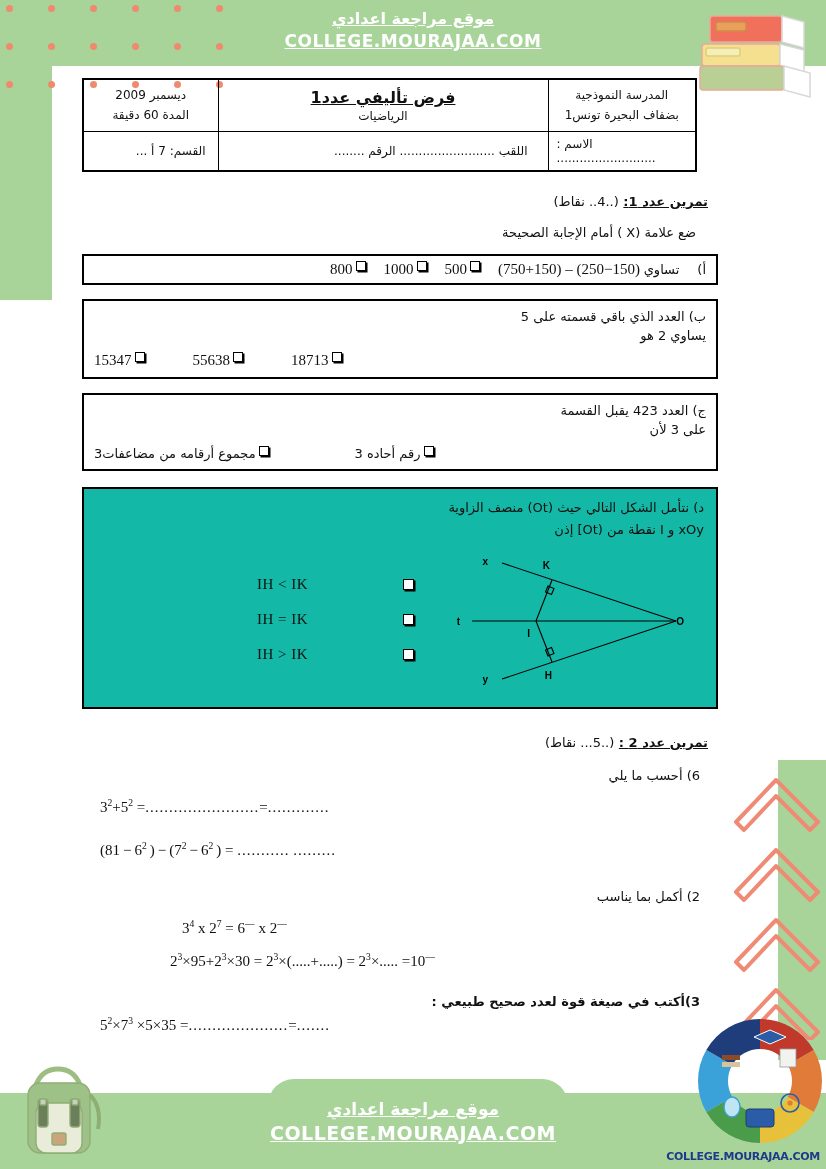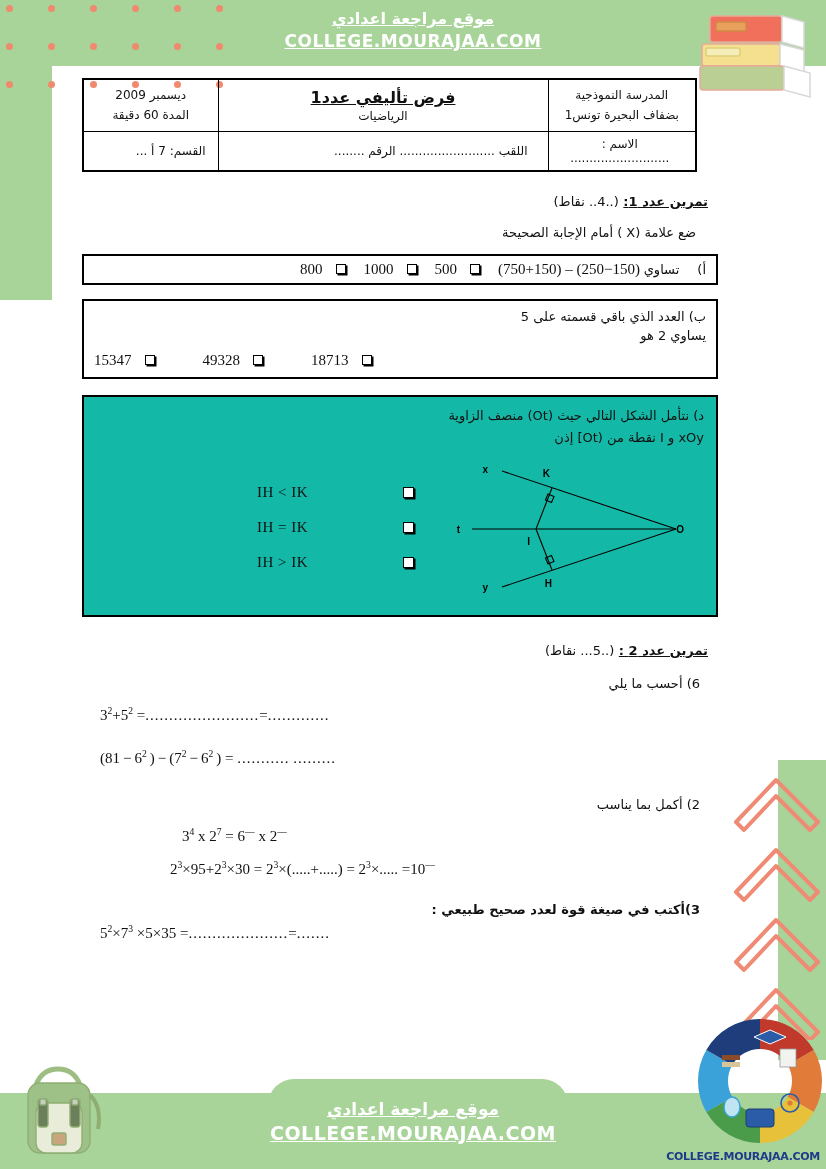--- a/index.html
+++ b/index.html
@@ -187,21 +187,21 @@
     font-weight: bold;
     text-decoration: underline;
     display: block;
   }
   .exam-sub {
     font-size: 12px;
     display: block;
     margin-top: 2px;
   }
   .row2 td { height: 30px; font-size: 12px; }
-  .row2 .c-name  { text-align: center; padding-right: 12px; }
+  .row2 .c-name  { text-align: left; padding-right: 12px; }
   .row2 .c-nick  { text-align: right; padding-right: 20px; }
   .row2 .c-class { text-align: right; padding-right: 12px; }
 
   
   .ex-heading {
     direction: rtl;
     text-align: right;
     font-size: 13px;
     font-weight: bold;
     margin: 22px 22px 0 0;
@@ -228,22 +228,22 @@
   .qbox.tall { padding: 6px 10px 8px 10px; }
   .q-inline {
     display: flex;
     align-items: center;
     justify-content: flex-start;
     gap: 18px;
   }
   .q-stem { white-space: nowrap; }
   .opt {
     display: inline-flex;
-    align-items: center;
-    gap: 13px;
+    align-items: flex-start;
+    gap: 3px;
     white-space: nowrap;
   }
   .chk {
     display: inline-block;
     width: 10px; height: 10px;
     border: 1.6px solid #000;
     background: #fff;
     box-shadow: 1.5px 1.5px 0 #000;
     flex: none;
   }
@@ -445,29 +445,45 @@
       <div>ب) العدد الذي باقي قسمته على 5</div>
       <div>يساوي 2 هو</div>
     </div>
     <div class="opt-row">
       <span class="opt">
         <span class="chk"></span>
         <span class="math">18713</span>
       </span>
       <span class="opt">
         <span class="chk"></span>
-        <span class="math">49328</span>
+        <span class="math">55638</span>
       </span>
       <span class="opt">
         <span class="chk"></span>
         <span class="math">15347</span>
       </span>
     </div>
   </div>
 
+  <div class="qbox tall">
+    <div class="q-stem-block">
+      <div>ج) العدد 423 يقبل القسمة</div>
+      <div>على 3 لأن</div>
+    </div>
+    <div class="opt-row wide">
+      <span class="opt">
+        <span class="chk"></span>
+        <span>رقم أحاده 3</span>
+      </span>
+      <span class="opt">
+        <span class="chk"></span>
+        <span>مجموع أرقامه من مضاعفات3</span>
+      </span>
+    </div>
+  </div>
 
   <div class="geo-box">
     <div class="geo-stem">
       <div>د) نتأمل الشكل التالي حيث (Ot) منصف الزاوية</div>
       <div>xOy و  I نقطة من (Ot] إذن</div>
     </div>
     <div class="geo-body">
       <div class="geo-figure">
         <svg viewBox="0 0 260 150" width="260" height="150">
           <g stroke="#000" stroke-width="1.1" fill="none">

